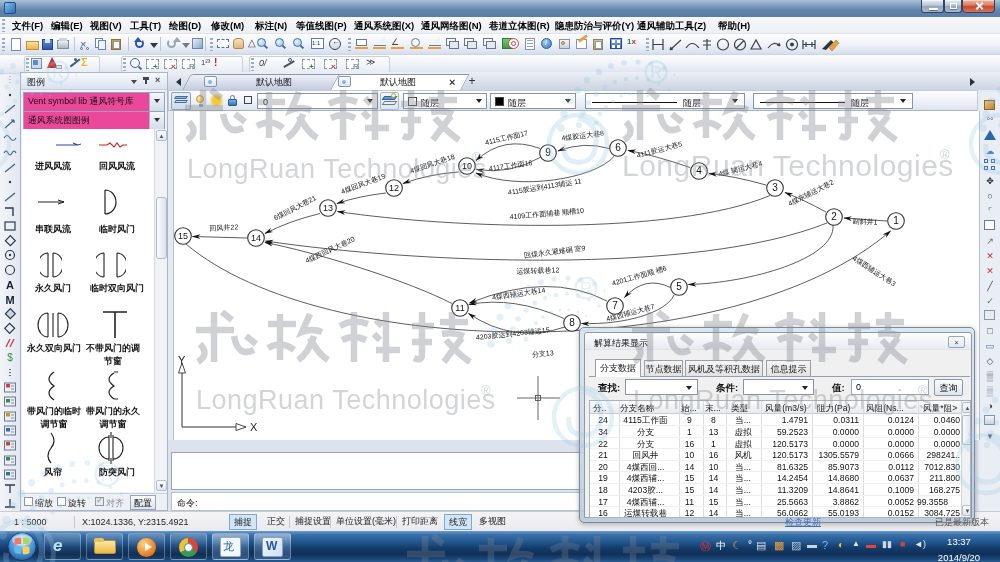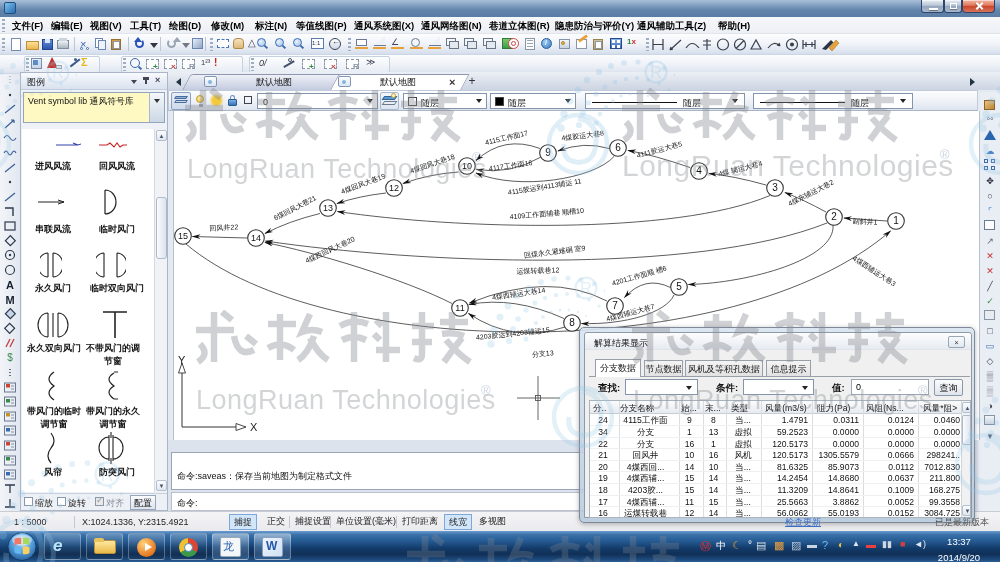--- a/index.html
+++ b/index.html
@@ -22,21 +22,21 @@
 .vsep{position:absolute;top:3px;width:1px;height:14px;background:#bcc7d6}
 .hdl{position:absolute;top:4px;width:3px;height:13px;background:repeating-linear-gradient(180deg,#9fadc2 0 2px,transparent 2px 4px)}
 .grp2{position:absolute;top:1px;height:17px;background:linear-gradient(180deg,#fcfdfe,#e8edf4);border:1px solid #c6d0de;border-radius:2px}
 
 #lstrip{left:0;top:74px;width:20px;height:437px;background:linear-gradient(90deg,#f2f4f8,#e2e8f0)}
 
 #legend{left:20px;top:72px;width:148px;height:439px;background:#eef1f6;border:1px solid #aab6c8}
 #lhead{position:absolute;left:0;top:0;width:146px;height:17px;background:linear-gradient(180deg,#f8fafd,#d9e2ef);border-bottom:1px solid #c2cddd}
 #lhead .t{position:absolute;left:6px;top:3px;font-size:9px;color:#222}
 #lhead .b{position:absolute;top:2px;font-size:9px;color:#445}
-.combo{position:absolute;background:#fef9c3;border:1px solid #93a5bd;height:31px}
+.combo{position:absolute;background:#ec4899;border:1px solid #93a5bd;height:23px}
 .combo .tx{position:absolute;left:4px;top:3px;font-size:8.8px;color:#111;white-space:nowrap}
 .combo .btn{position:absolute;right:0;top:0;bottom:0;width:15px;background:linear-gradient(180deg,#f4f7fb,#ccd7e6);border-left:1px solid #aab8cc}
 .combo .btn:after{content:"";position:absolute;left:4px;top:6px;border:3.5px solid transparent;border-top:4px solid #333}
 #llist{position:absolute;left:1px;top:56px;width:132px;height:363px;background:#fff}
 #lscroll{position:absolute;left:133px;top:56px;width:13px;height:363px;background:#f0f2f6;border-left:1px solid #d4dae4}
 .sarrow{position:absolute;left:1px;width:11px;height:11px;background:linear-gradient(180deg,#fdfdfe,#dfe5ee);border:1px solid #b4bfcf;border-radius:2px;font-size:6px;text-align:center;line-height:10px;color:#456}
 #lthumb{position:absolute;left:1px;top:68px;width:11px;height:62px;background:linear-gradient(90deg,#fafbfc,#dce3ed);border:1px solid #aeb9ca;border-radius:3px}
 .litem{position:absolute;font-size:9px;color:#111;text-align:center;white-space:nowrap;font-weight:bold}
 #lfoot{position:absolute;left:0;top:420px;width:146px;height:17px;background:#edf0f5;border-top:1px solid #c8d1de}
 .cb{position:absolute;top:3px;width:9px;height:9px;background:#fff;border:1px solid #8a98ac}
@@ -501,35 +501,38 @@
     <span class="ic" style="left:3px;top:247px;font-size:9px;color:#3a6ab0">▭</span>
     <span class="ic" style="left:3px;top:262px;font-size:9px;color:#445">◇</span>
     <span class="ic" style="left:3px;top:277px;font-size:9px;color:#667">▒</span>
     <span class="ic" style="left:3px;top:292px;font-size:9px;color:#889">▒</span>
     <span class="ic" style="left:3px;top:307px;font-size:9px;color:#445">◑</span>
     <span style="position:absolute;left:4px;top:323px;width:11px;height:10px;background:linear-gradient(180deg,#f2f5f9,#c8d2de);border:1px solid #8494a8"></span>
     <span class="ic" style="left:3px;top:337px;font-size:9px;color:#445">▾</span>
   </div>
 <div class="abs" id="cmdgap"></div>
 <div class="abs" id="cmdbox">
-  <div class="l" style="top:17px">命令:saveas：保存当前地图为制定格式文件</div>
 </div>
 <div class="abs" id="cmdline">
     <div class="l">命令:</div>
   </div>
 <div class="abs" id="legend">
   <div id="lhead">
       <span class="t">图例</span>
       <i style="position:absolute;left:110px;top:7px;width:0;height:0;border:3.5px solid transparent;border-top:4px solid #445"></i>
       <i style="position:absolute;left:124px;top:4px;width:2px;height:7px;background:#445"></i>
       <i style="position:absolute;left:122px;top:4px;width:6px;height:3px;background:#445"></i>
       <span class="b" style="left:134px;font-weight:bold">×</span>
     </div>
   <div class="combo" style="left:2px;top:19px;width:142px">
       <span class="tx">Vent symbol lib 通风符号库</span>
+      <span class="btn"></span>
+    </div>
+  <div class="combo" style="left:2px;top:38px;width:142px">
+      <span class="tx">通风系统图图例</span>
       <span class="btn"></span>
     </div>
   <div id="llist">
       <svg class="abs" style="left:33px;top:12px" width="28" height="8" viewBox="0 0 28 8">
         <path d="M1,4 h22 m0,0 l-5,-2" stroke="#3344aa" stroke-width="1.2" fill="none"></path>
         <path d="M23,4 l3,-1" stroke="#3344aa"></path>
       </svg>
       <svg class="abs" style="left:76px;top:12px" width="30" height="8" viewBox="0 0 30 8">
         <path d="M1,4 h8 l3,-2 4,4 3,-4 3,4 3,-2 h4" stroke="#cc2222" stroke-width="1.1" fill="none"></path>
       </svg>
@@ -795,21 +798,21 @@
       </div>
       <div class="tr" style="top:94.6px">
         <span class="td" style="left:4px;width:18px;text-align:center">17</span>
         <span class="td" style="left:27px;width:57px;text-align:center">4煤西辅...</span>
         <span class="td" style="left:89px;width:21px;text-align:center">11</span>
         <span class="td" style="left:113px;width:21px;text-align:center">15</span>
         <span class="td" style="left:138px;width:30px;text-align:center">当...</span>
         <span class="td tdr" style="left:172px;width:46px">25.5663</span>
         <span class="td tdr" style="left:224px;width:45px">3.8862</span>
         <span class="td tdr" style="left:275px;width:49px">0.0052</span>
-        <span class="td tdr" style="left:330px;width:40px">99.3558</span>
+        <span class="td tdr" style="left:318px;width:40px">99.3558</span>
       </div>
       <div class="tr" style="top:106.2px">
         <span class="td" style="left:4px;width:18px;text-align:center">16</span>
         <span class="td" style="left:27px;width:57px;text-align:center">运煤转载巷</span>
         <span class="td" style="left:89px;width:21px;text-align:center">12</span>
         <span class="td" style="left:113px;width:21px;text-align:center">14</span>
         <span class="td" style="left:138px;width:30px;text-align:center">当...</span>
         <span class="td tdr" style="left:172px;width:46px">56.0662</span>
         <span class="td tdr" style="left:224px;width:45px">55.0193</span>
         <span class="td tdr" style="left:275px;width:49px">0.0152</span>

